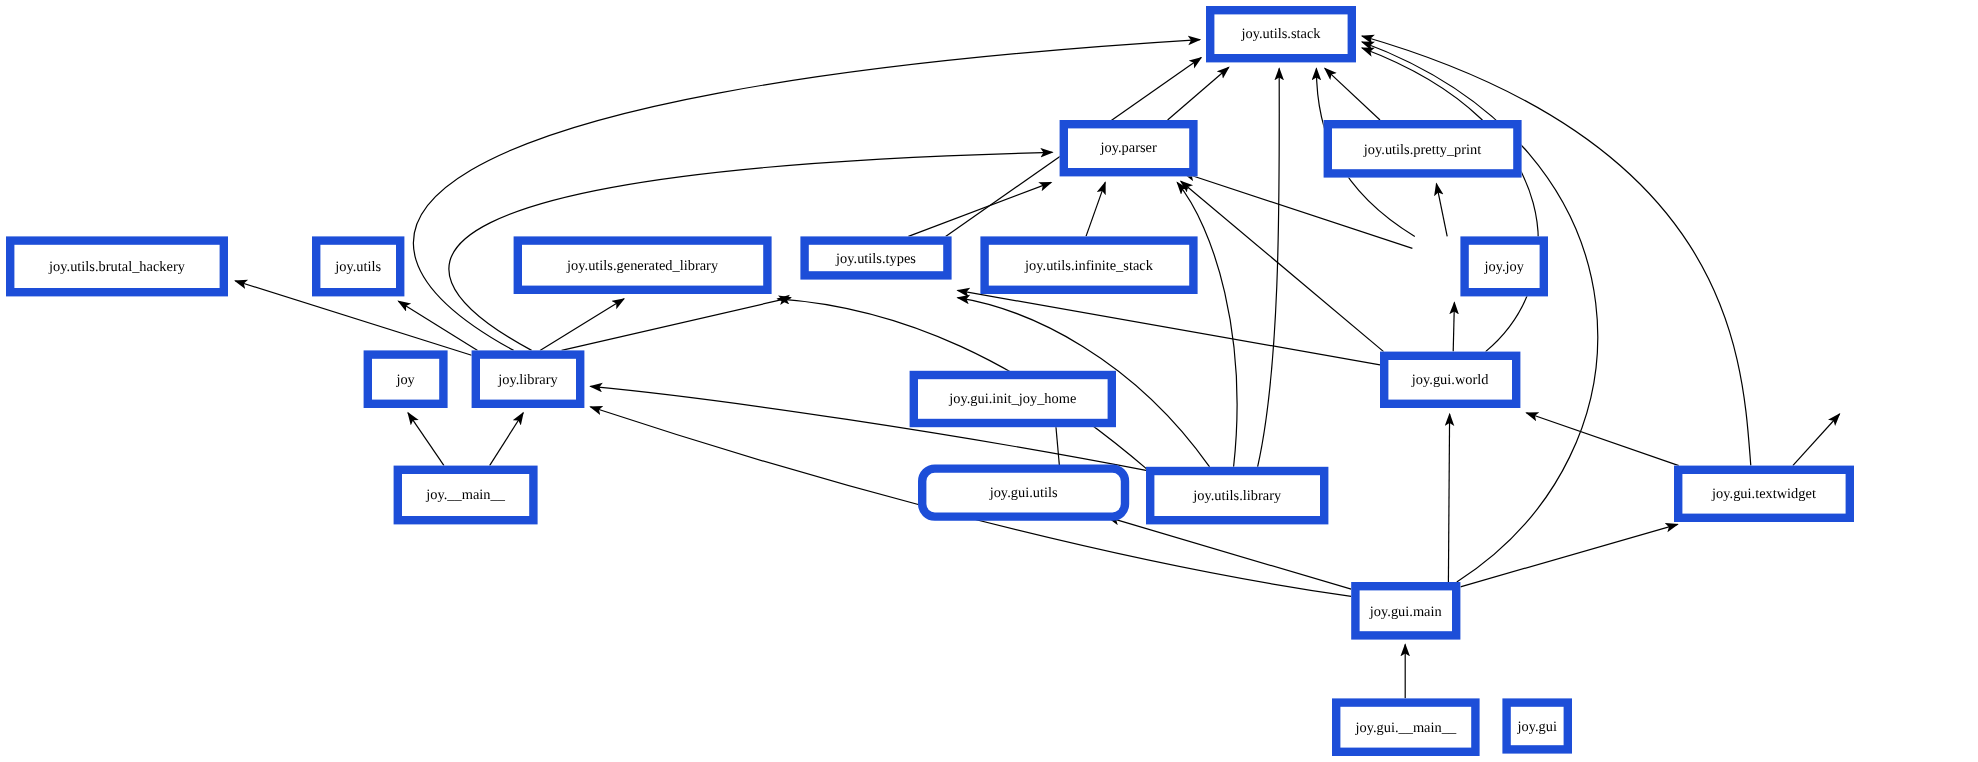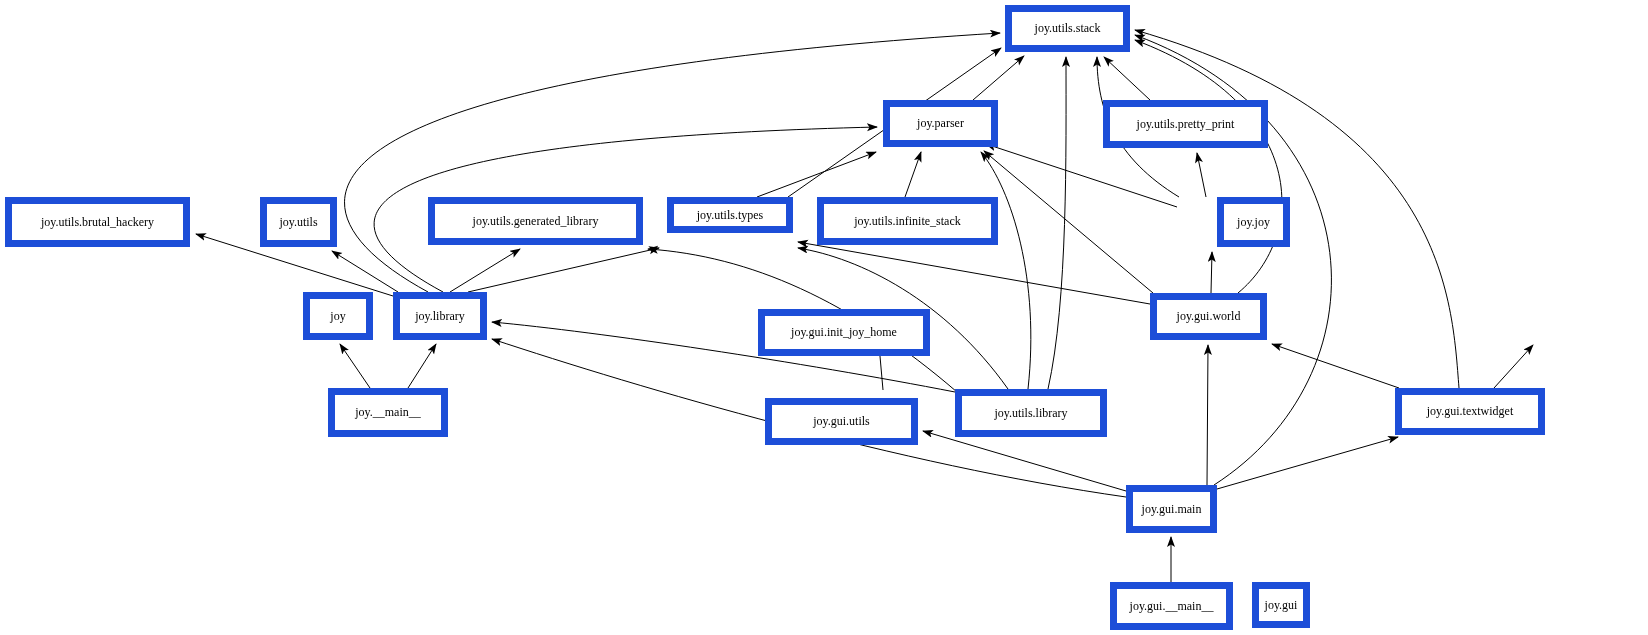--- a/index.html
+++ b/index.html
@@ -107,21 +107,21 @@
     </div>
     <div class="node" style="left: 758px; top: 293px; width: 172px; height: 47px; margin-top: 16px;">
       <span>joy.gui.init_joy_home</span>
     </div>
     <div class="node" style="left: 1150px; top: 293px; width: 117px; height: 47px;">
       <span>joy.gui.world</span>
     </div>
     <div class="node" style="left: 328px; top: 388px; width: 120px; height: 49px;">
       <span>joy.__main__</span>
     </div>
-    <div class="node" style="left: 765px; top: 398px; width: 153px; height: 47px;">
+    <div class="node" style="left: 765px; top: 387px; width: 176px; height: 47px; border-radius: 14px;">
       <span>joy.gui.utils</span>
     </div>
     <div class="node" style="left: 955px; top: 389px; width: 152px; height: 48px;">
       <span>joy.utils.library</span>
     </div>
     <div class="node" style="left: 1395px; top: 388px; width: 150px; height: 47px;">
       <span>joy.gui.textwidget</span>
     </div>
     <div class="node" style="left: 1126px; top: 485px; width: 91px; height: 48px;">
       <span>joy.gui.main</span>

